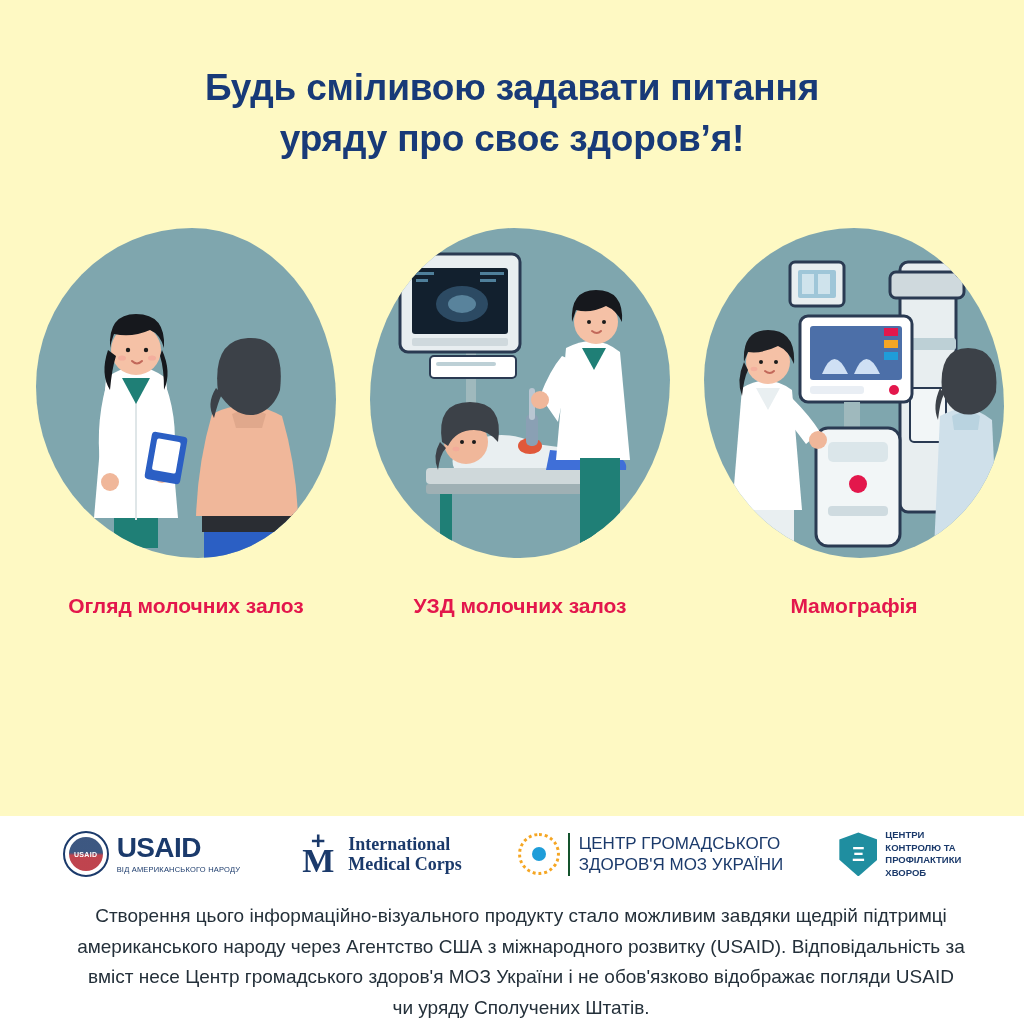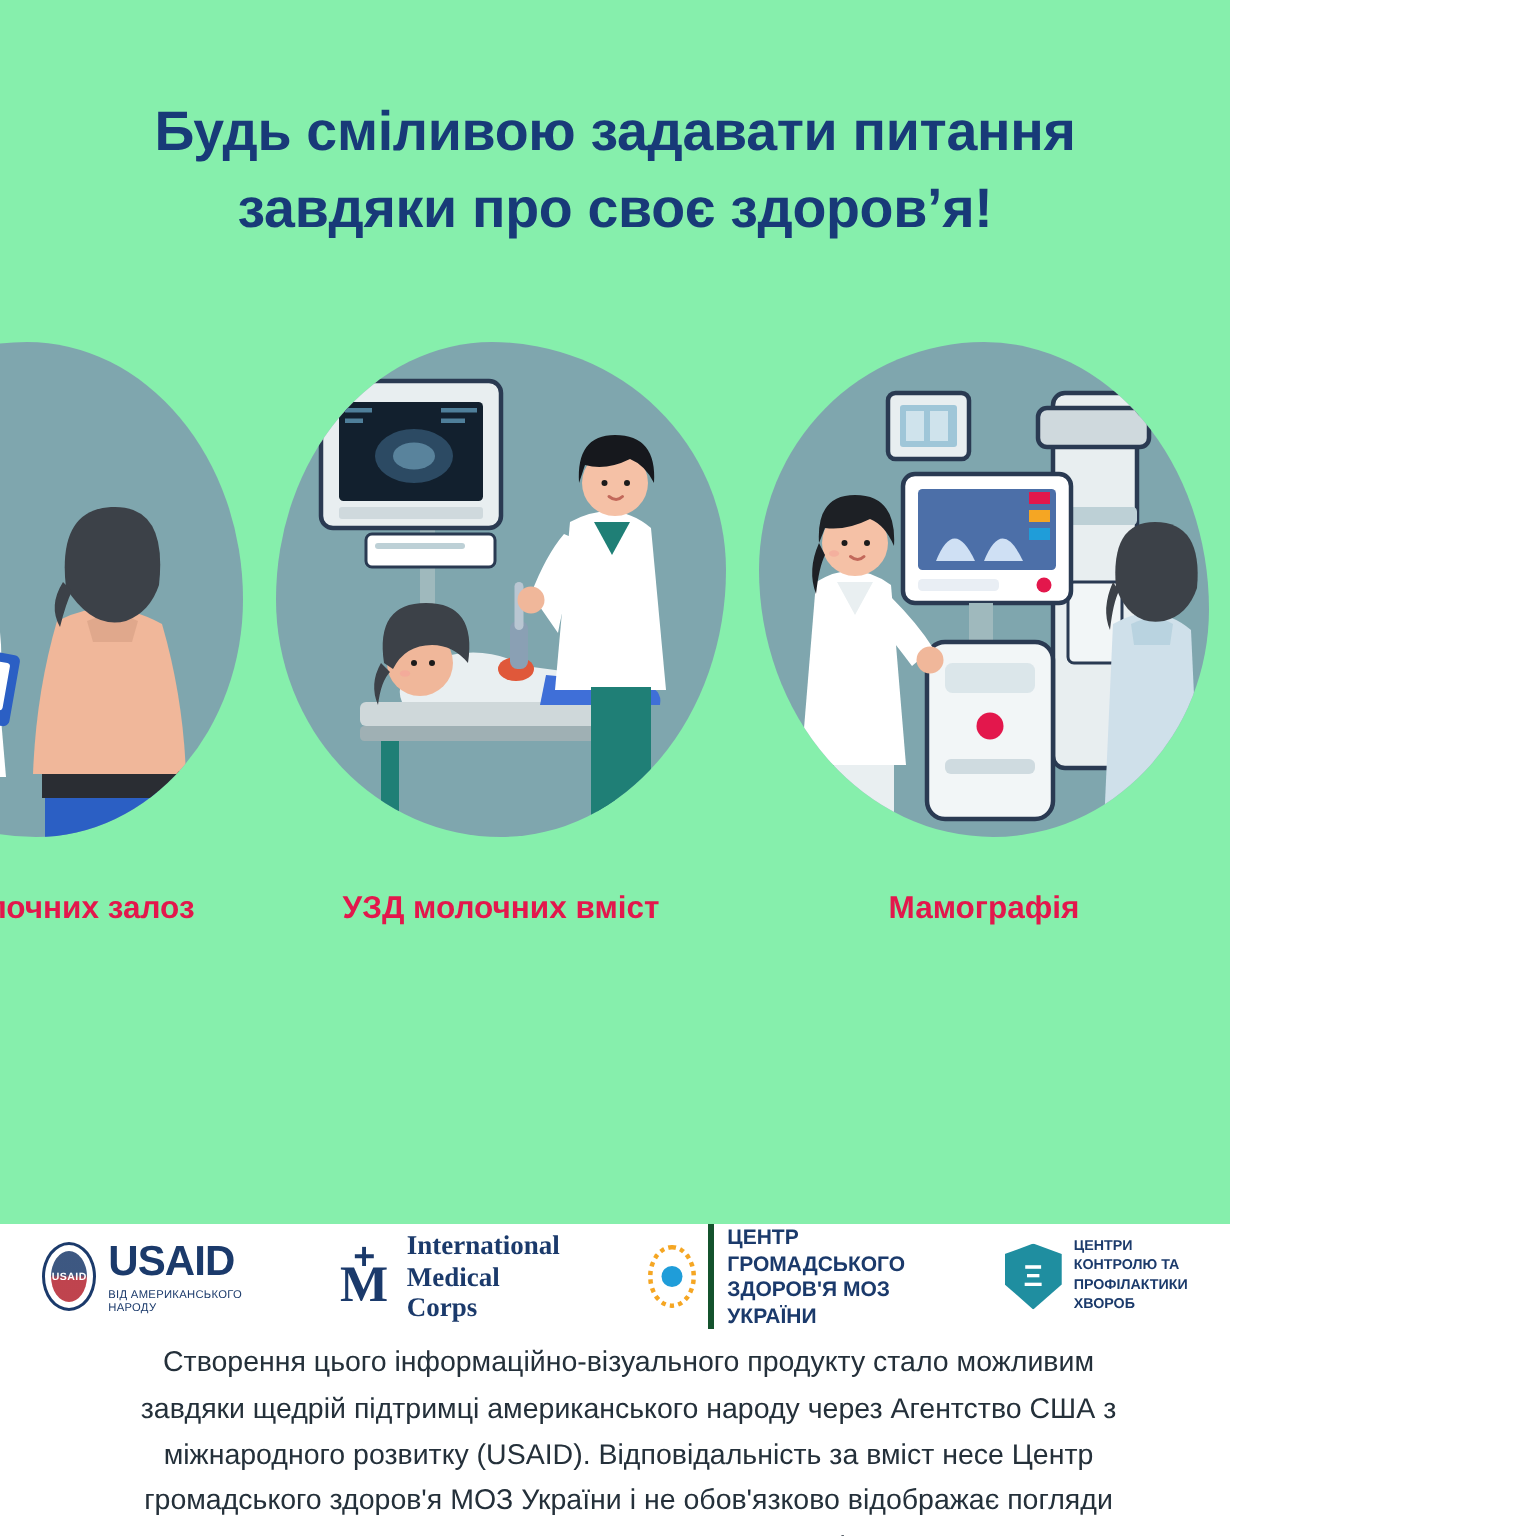--- a/index.html
+++ b/index.html
@@ -4,22 +4,22 @@
 <style>
   * { box-sizing: border-box; margin: 0; padding: 0; }
   html, body {
     width: 1024px; height: 1024px;
     font-family: "Liberation Sans", sans-serif;
     background: #ffffff;
     overflow: hidden;
   }
   .poster {
     position: relative;
-    width: 820px; height: 1024px;
-    background: #86efac;
+    width: 1024px; height: 1024px;
+    background: #fef9c3;
     display: flex;
     flex-direction: column;
   }
   
   .headline {
     padding: 62px 70px 0 70px;
     text-align: center;
   }
   .headline h1 {
     color: #183a78;
@@ -136,22 +136,22 @@
   }
   .phc-mark .ring {
     position: absolute; inset: 0; border-radius: 50%;
     border: 3px dotted #f5a623;
   }
   .phc-mark .dot {
     position: absolute; top: 50%; left: 50%; transform: translate(-50%,-50%);
     width: 14px; height: 14px; border-radius: 50%; background: #1f9dd9;
   }
   .phc-text {
-    color: #1b3a6b; font-size: 14px; font-weight: bold; line-height: 1.25;
-    border-left: 4px solid #14532d; padding-left: 9px;
+    color: #1b3a6b; font-size: 17px; font-weight: normal; line-height: 1.25;
+    border-left: 2px solid #14532d; padding-left: 9px;
   }
 
   .cdc-shield {
     width: 38px; height: 44px;
     background: #1f8ea0;
     clip-path: polygon(50% 0, 100% 16%, 100% 62%, 50% 100%, 0 62%, 0 16%);
     display: flex; align-items: center; justify-content: center;
   }
   .cdc-shield .e {
     color: #fff; font-size: 20px; font-weight: bold; font-family: "Liberation Sans", sans-serif;
@@ -171,21 +171,21 @@
   svg { display: block; }
 </style>
 </head>
 <body>
 
 <div class="poster">
 
   <div class="headline">
     <h1>
       <span>Будь сміливою задавати питання</span>
-      <span class="line2">завдяки про своє здоров’я!</span>
+      <span class="line2">уряду про своє здоров’я!</span>
     </h1>
   </div>
 
   <div class="panels">
 
     <div class="panel">
       <div class="blob b1">
         <svg width="300" height="330" viewBox="0 0 300 330">
 
           <path d="M78 200 h44 v120 h-44 z" fill="#1f7f76"></path>
@@ -270,21 +270,21 @@
           <path d="M206 134 q-14 36 -18 60 l-18 -26 q10 -26 22 -40 z" fill="#ffffff"></path>
           <circle cx="170" cy="172" r="9" fill="#f0b79a"></circle>
           <path d="M210 230 h40 v94 h-40 z" fill="#1f7f76"></path>
           <circle cx="226" cy="94" r="22" fill="#f5c1a6"></circle>
           <path d="M202 94 q-2 -32 24 -32 q28 0 26 32 q-6 -12 -16 -16 q-16 8 -30 4 z" fill="#16181d"></path>
           <circle cx="219" cy="94" r="2" fill="#1b1b1b"></circle>
           <circle cx="234" cy="94" r="2" fill="#1b1b1b"></circle>
           <path d="M222 103 q5 4 9 0" stroke="#c2685a" stroke-width="2" fill="none" stroke-linecap="round"></path>
         </svg>
       </div>
-      <div class="caption">УЗД молочних вміст</div>
+      <div class="caption">УЗД молочних залоз</div>
     </div>
 
     <div class="panel">
       <div class="blob b3">
         <svg width="300" height="330" viewBox="0 0 300 330">
 
           <rect x="196" y="34" width="56" height="250" rx="8" fill="#e8eef0" stroke="#2a3a52" stroke-width="3"></rect>
           <rect x="186" y="44" width="74" height="26" rx="6" fill="#cfd9dd" stroke="#2a3a52" stroke-width="3"></rect>
           <rect x="196" y="110" width="56" height="12" rx="3" fill="#bdd0d6"></rect>
           <rect x="206" y="160" width="36" height="54" rx="4" fill="#f2f6f7" stroke="#2a3a52" stroke-width="2"></rect>

